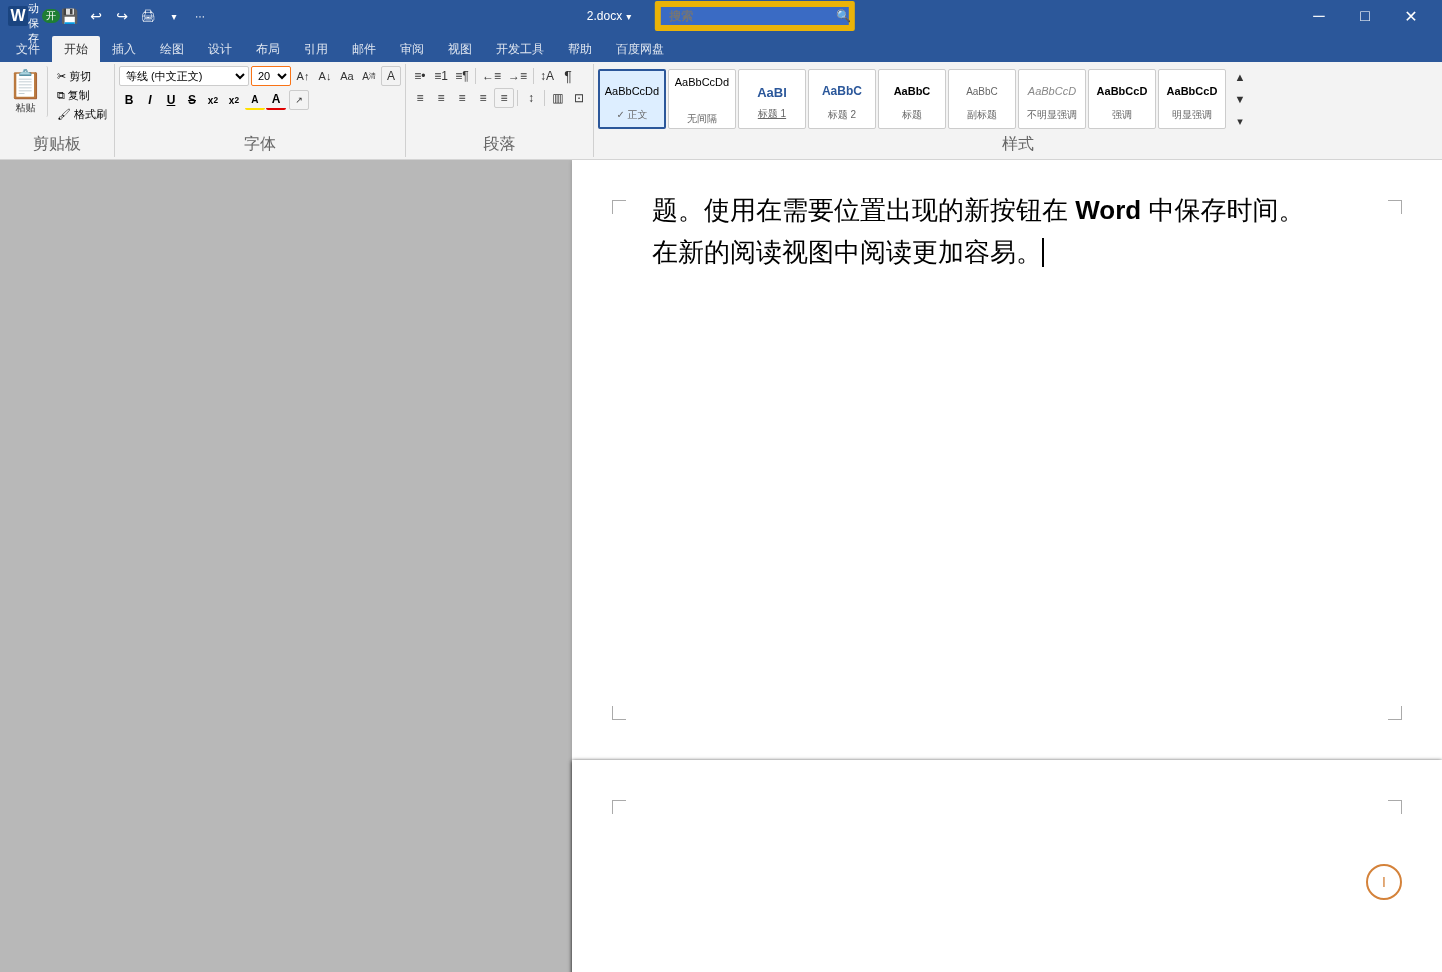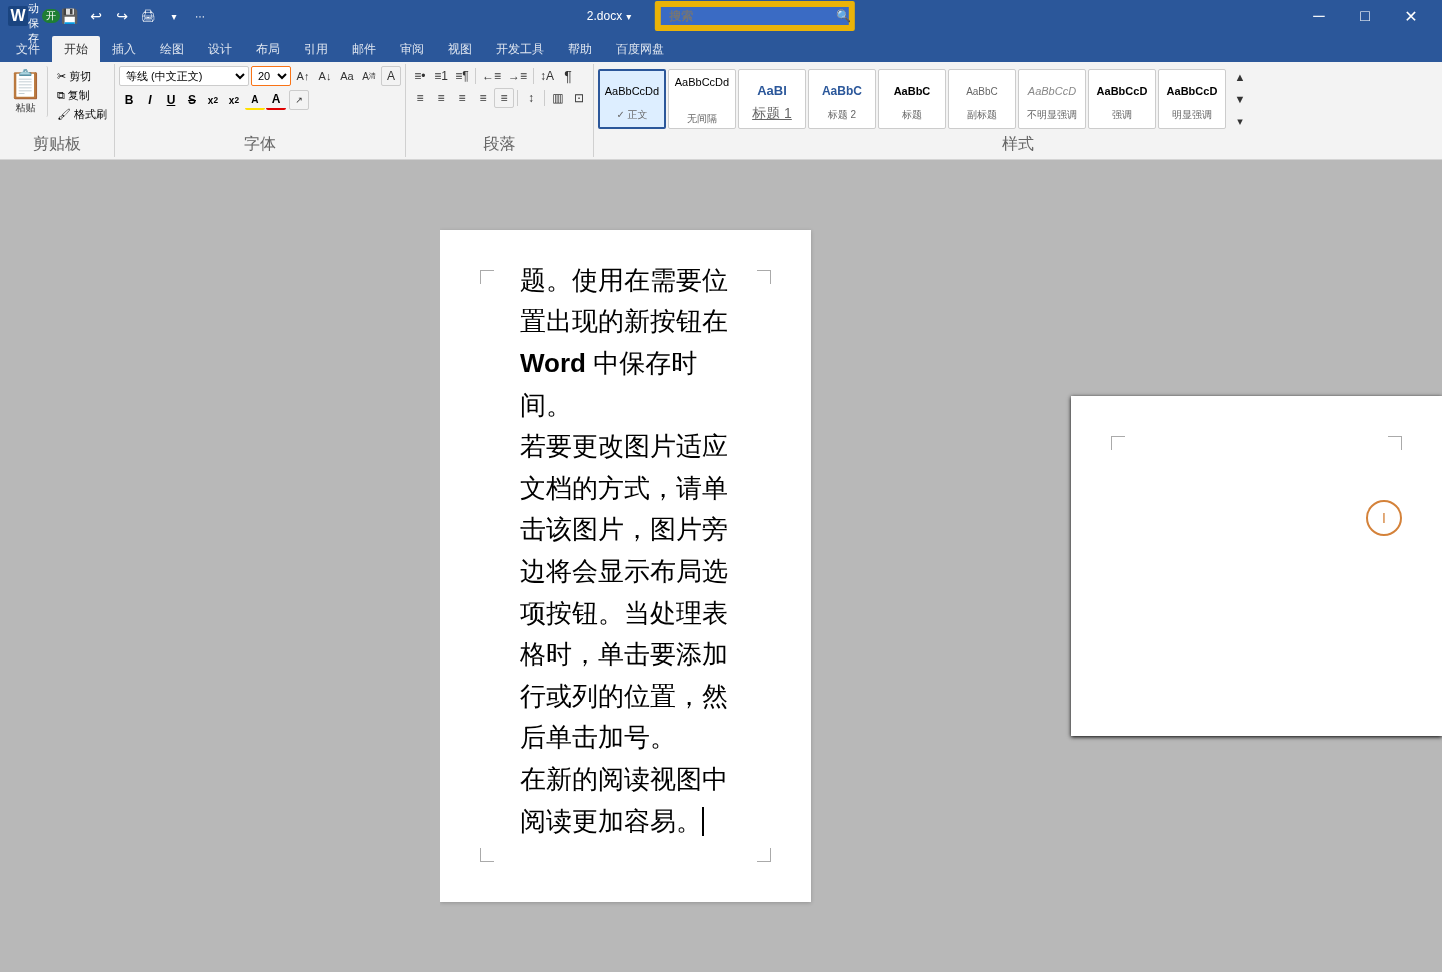--- a/index.html
+++ b/index.html
@@ -182,22 +182,22 @@
     }
 
     .left-sidebar { width: 440px; background: #b8b8b8; flex-shrink: 0; }
 
     .page-area {
       flex: 1;
       overflow-y: auto;
       background: #b8b8b8;
       padding: 0;
       display: flex;
-      flex-direction: row;
-      align-items: center;
+      flex-direction: column;
+      align-items: flex-end;
     }
 
     .page {
       width: 870px;
       background: white;
       margin: 0;
       padding: 60px 80px;
       min-height: 600px;
       position: relative;
       box-shadow: 0 1px 4px rgba(0,0,0,0.2);
@@ -424,21 +424,21 @@
         <div style="font-size:10px; color:#666; margin-top:2px;">✓ 正文</div>
       </div>
 
       <div class="style-item">
         <div class="style-preview style-nosp">AaBbCcDd</div>
         <div style="font-size:10px; color:#666; margin-top:20px;">无间隔</div>
       </div>
 
       <div class="style-item">
         <div class="style-preview style-heading1">AaBl</div>
-        <div style="font-size:14px; color:#666; margin-top:0;text-decoration:underline;">标题 1</div>
+        <div style="font-size:10px; color:#666; margin-top:0;text-decoration:underline;">标题 1</div>
       </div>
 
       <div class="style-item">
         <div class="style-preview style-heading2">AaBbC</div>
         <div style="font-size:10px; color:#666; margin-top:2px;">标题 2</div>
       </div>
 
       <div class="style-item">
         <div class="style-preview style-bold">AaBbC</div>
         <div style="font-size:10px; color:#666; margin-top:2px;">标题</div>
@@ -482,21 +482,20 @@
   <div class="page-area">
 
     <div class="page" style="padding-top: 30px; padding-bottom: 60px;">
       <div class="corner-mark corner-tl"></div>
       <div class="corner-mark corner-tr"></div>
       <div class="corner-mark corner-bl"></div>
       <div class="corner-mark corner-br"></div>
 
       <div class="page-content">
         <p>题。使用在需要位置出现的新按钮在 <strong>Word</strong> 中保存时间。</p>
-        <p>若要更改图片适应文档的方式，请单击该图片，图片旁边将会显示布局选项按钮。当处理表格时，单击要添加行或列的位置，然后单击加号。</p>
         <p>在新的阅读视图中阅读更加容易。<span class="cursor"></span></p>
       </div>
     </div>
 
     <div class="page-gap"></div>
 
     <div class="page2" style="position:relative;">
       <div class="corner-mark corner-tl"></div>
       <div class="corner-mark corner-tr"></div>
 

